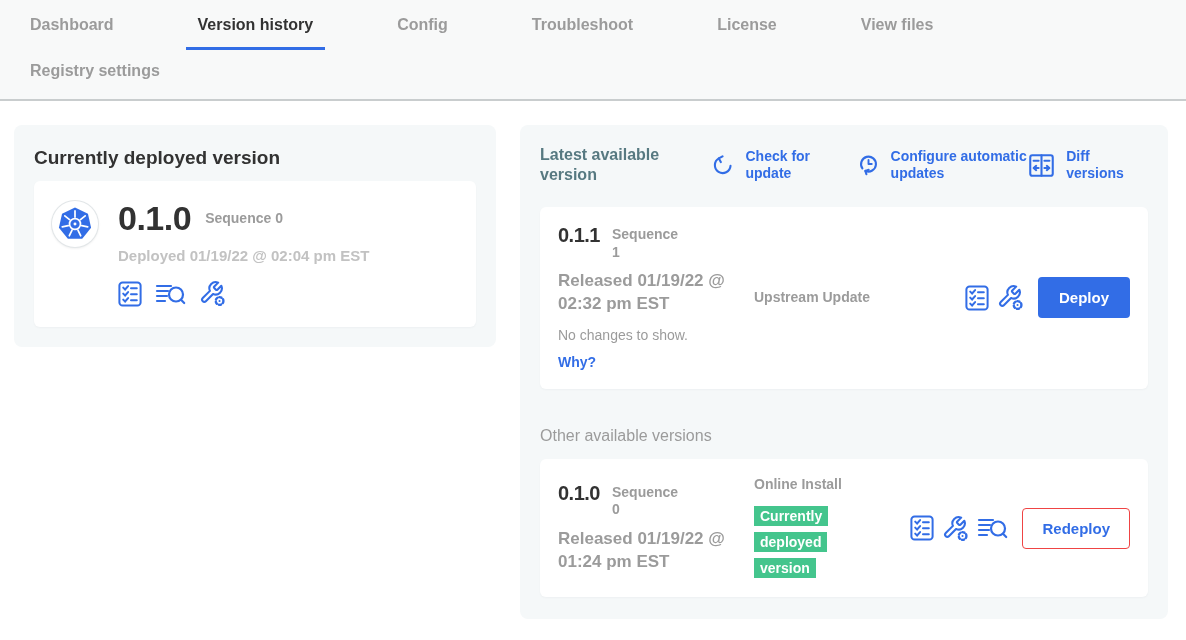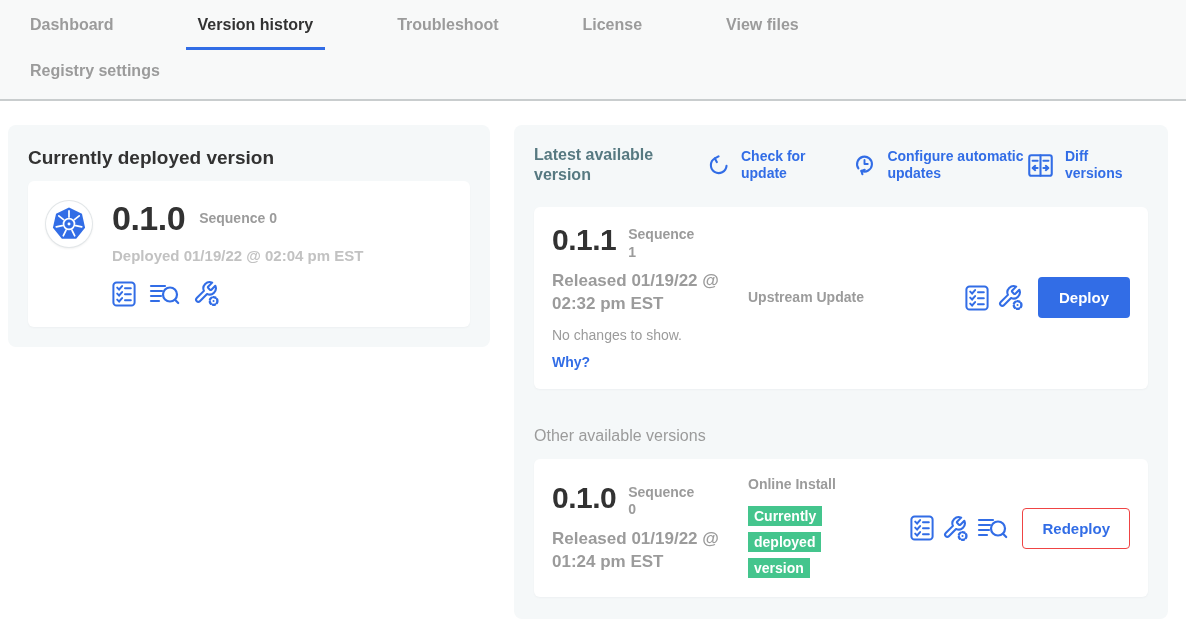--- a/index.html
+++ b/index.html
@@ -9,21 +9,21 @@
   
   .navbar { background:#f8f9f9; border-bottom:2px solid #c9cdce; padding-top:4px; }
   .nav-row1 { display:flex; align-items:center; padding-left:18px; gap:60px; }
   .tab { font-size:16px; font-weight:600; color:#9b9b9b; padding:12px 12px 13px;
          border-bottom:3px solid transparent; cursor:pointer; white-space:nowrap; }
   .tab.active { color:#323232; border-bottom-color:#326de6; }
   .nav-row2 { padding:6px 0 13px 30px; }
   .nav-row2 .tab { border-bottom:none; padding:6px 0; }
 
   
-  .content { display:flex; align-items:flex-start; gap:24px; padding:24px 18px 0 8px; }
+  .content { display:flex; align-items:flex-start; gap:24px; padding:24px 18px 0 14px; }
   .card { background:#f5f8f9; border-radius:8px; }
   .white-card { background:#ffffff; border-radius:6px; box-shadow:0 1px 2px rgba(50,60,70,.04); }
 
   
   .deployed-card { width:482px; padding:22px 20px 20px; }
   .deployed-title { font-size:19px; font-weight:700; color:#323232; }
   .deployed-body { display:flex; gap:20px; align-items:flex-start; margin-top:12px; padding:20px 18px; }
   .k8s-logo { width:46px; height:46px; border-radius:50%; background:#fff;
               box-shadow:0 0 0 1px #e2e6e8, 0 1px 3px rgba(0,0,0,.12);
               display:flex; align-items:center; justify-content:center; flex:none; }
@@ -40,21 +40,21 @@
   .latest-title { width:142px; font-size:16px; font-weight:700; color:#577981; line-height:1.25; }
   .header-link { display:flex; align-items:center; gap:12px; color:#326de6; font-size:14px;
                  font-weight:700; line-height:1.18; cursor:pointer; }
   .link-check { margin-left:34px; width:116px; }
   .link-auto  { margin-left:32px; width:176px; }
   .link-diff  { margin-left:auto; }
 
   .version-row { display:flex; align-items:center; padding:18px; margin-top:22px; }
   .version-info { width:188px; flex:none; }
   .version-line-sm { display:flex; align-items:flex-start; gap:12px; }
-  .version-number-sm { font-size:30px; font-weight:800; letter-spacing:-.5px; color:#323232; line-height:1; }
+  .version-number-sm { font-size:20px; font-weight:800; letter-spacing:-.5px; color:#323232; line-height:1; }
   .seq-stacked { display:inline-block; max-width:70px; line-height:1.25; margin-top:1px; }
   .released { margin-top:9px; font-size:17px; font-weight:700; color:#9b9b9b; line-height:1.35; }
   .changes-note { margin-top:11px; font-size:14px; color:#9b9b9b; }
   .why-link { display:inline-block; margin-top:11px; font-size:14px; font-weight:700; color:#326de6; cursor:pointer; }
   .source-col { width:132px; flex:none; margin-left:8px; }
   .source { font-size:14px; font-weight:700; color:#9b9b9b; line-height:1.4; }
   .badge-wrap { margin-top:9px; width:90px; line-height:1.62; }
   .badge { background:#44c58d; color:#fff; font-size:14px; font-weight:700; padding:2px 6px;
            -webkit-box-decoration-break:clone; box-decoration-break:clone; }
   .actions { margin-left:auto; display:flex; align-items:center; gap:8px; }
@@ -66,20 +66,21 @@
 
   svg { display:block; }
 </style>
 </head>
 <body>
 
 <header class="navbar">
   <div class="nav-row1">
     <div class="tab">Dashboard</div>
     <div class="tab active">Version history</div>
+    <div class="tab">Config</div>
     <div class="tab">Troubleshoot</div>
     <div class="tab">License</div>
     <div class="tab">View files</div>
   </div>
   <div class="nav-row2">
     <div class="tab">Registry settings</div>
   </div>
 </header>
 
 <main class="content">

